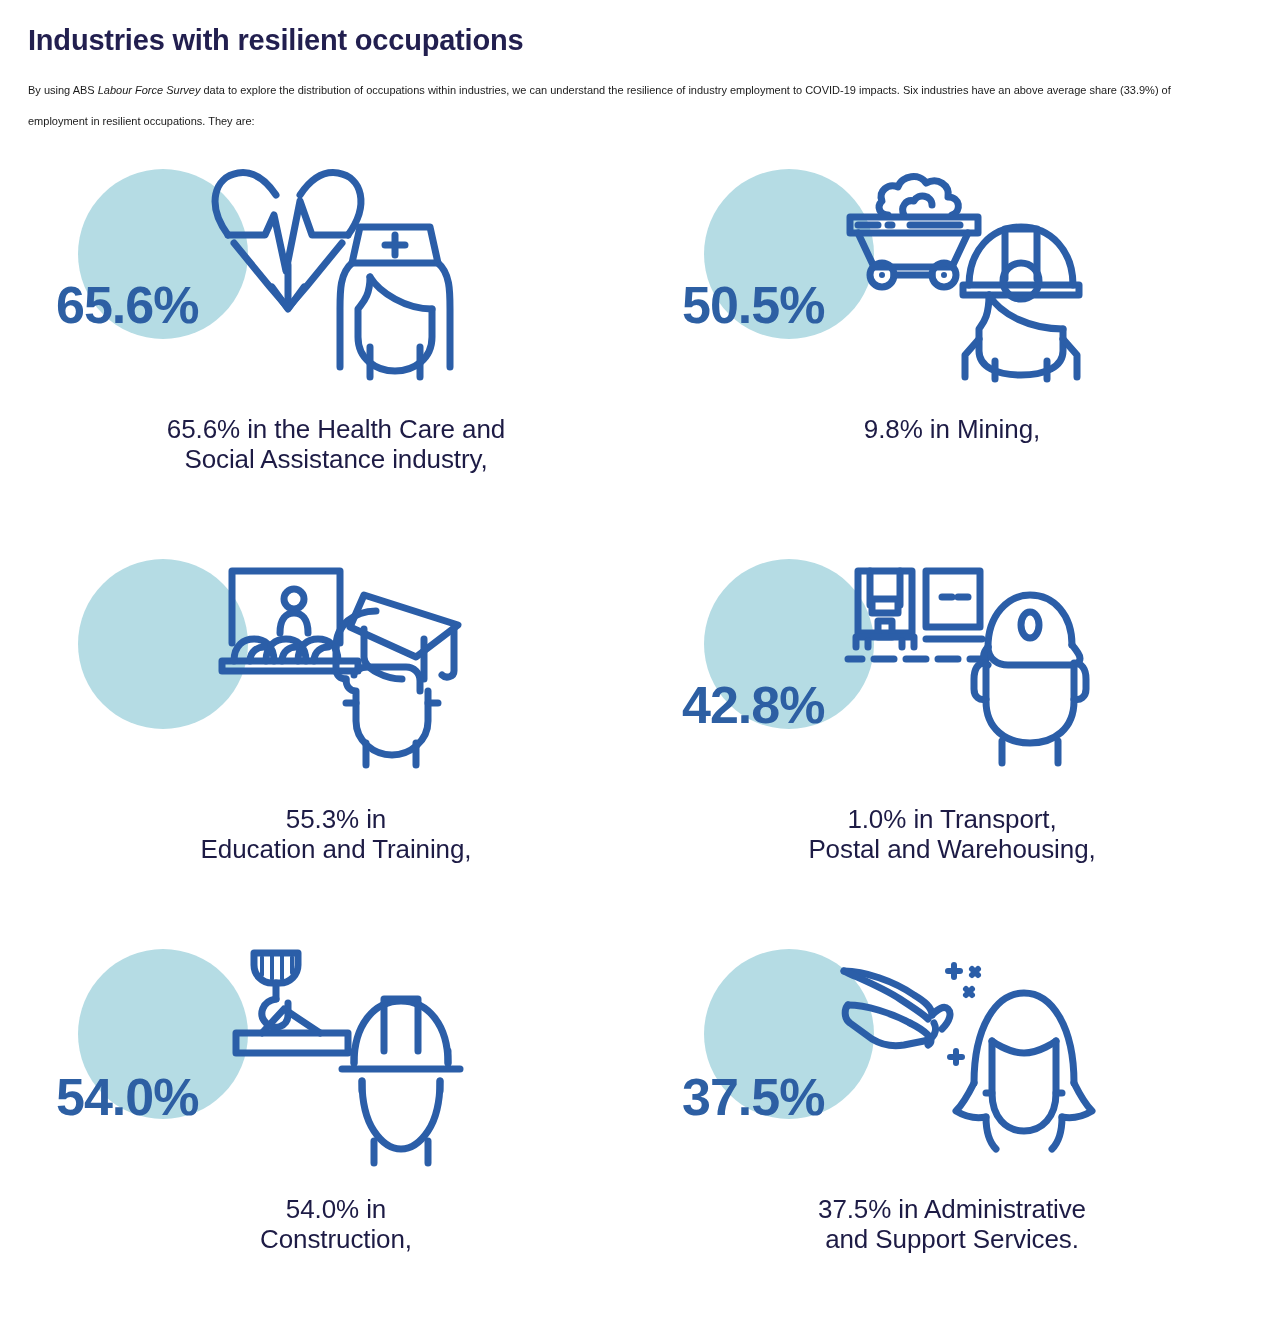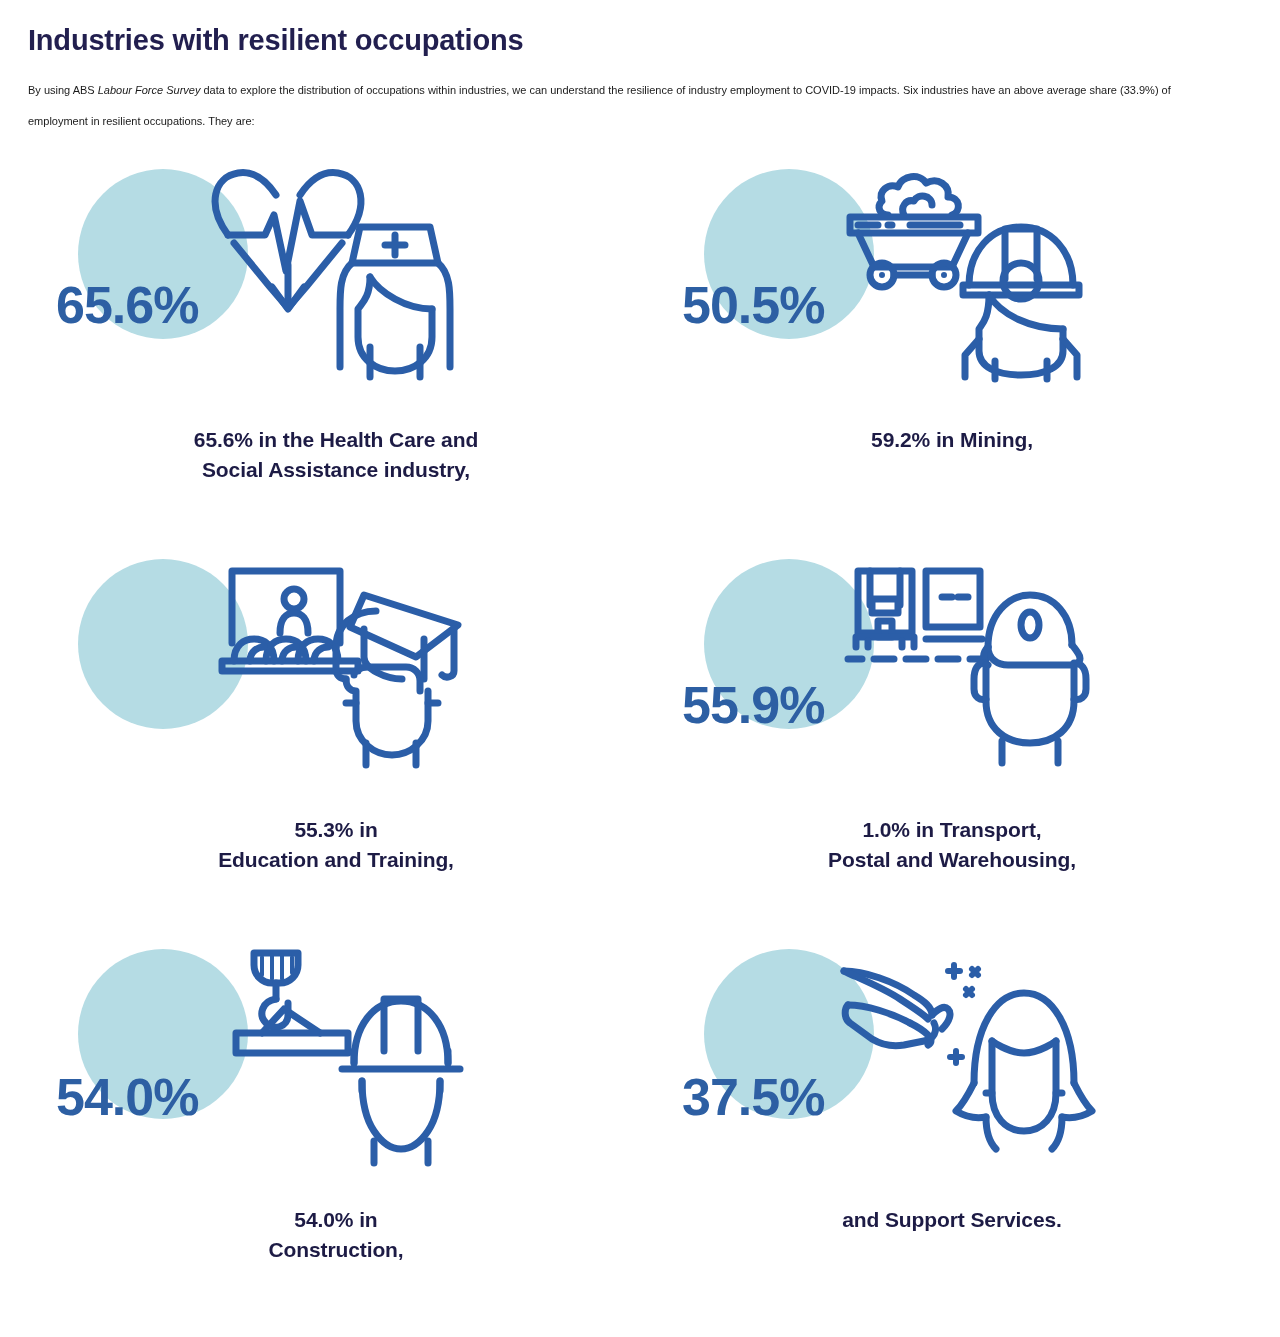--- a/index.html
+++ b/index.html
@@ -80,25 +80,25 @@
     position: absolute;
     left: 160px;
     top: 0;
     width: 270px;
     height: 225px;
   }
   .icons svg { position: absolute; overflow: visible; }
 
   .caption {
     text-align: center;
-    font-size: 21px;
-    font-weight: bold;
+    font-size: 26px;
+    font-weight: normal;
     color: #1d1b45;
     line-height: 30px;
-    margin-top: 19px;
+    margin-top: 8px;
     letter-spacing: -0.1px;
   }
 
   
   .cell.c1 .visual { margin-left: 20px; }
   .cell.c2 .visual { margin-left: 30px; }
 
   .row2 .pct { top: 128px; }
   .row3 .pct { top: 130px; }
 </style>
@@ -165,21 +165,21 @@
             <path d="M4 64 L120 64 L120 74 L4 74 Z"></path>
             <circle cx="62" cy="60" r="18"></circle>
             <path d="M30 74 C30 96 24 102 20 108 L20 130 C20 146 38 154 62 154 C86 154 104 146 104 130 L104 108"></path>
             <path d="M30 74 C42 94 72 108 104 108"></path>
             <path d="M20 118 L6 134 L6 156 M104 118 L118 134 L118 156"></path>
             <path d="M36 140 L36 158 M88 140 L88 158"></path>
           </svg>
         </div>
       </div>
       <div class="caption">
-        <div>59.2% in Mining,</div>
+        <div>9.8% in Mining,</div>
         <div></div>
       </div>
     </div>
 
     <div class="cell c1 row2">
       <div class="visual">
         <div class="blob"></div>
         <div class="icons">
           <svg style="left:10px;top:12px" width="145" height="118" viewBox="0 0 145 118" fill="none" stroke="#2b5ea8" stroke-width="7" stroke-linecap="round" stroke-linejoin="round">
             <path d="M14 80 L14 8 L122 8 L122 80"></path>
@@ -206,21 +206,21 @@
       </div>
       <div class="caption">
         <div>55.3% in</div>
         <div>Education and Training,</div>
       </div>
     </div>
 
     <div class="cell c2 row2">
       <div class="visual">
         <div class="blob"></div>
-        <div class="pct">55.9%</div>
+        <div class="pct">42.8%</div>
         <div class="icons">
           <svg style="left:14px;top:14px" width="140" height="115" viewBox="0 0 140 115" fill="none" stroke="#2b5ea8" stroke-width="7" stroke-linecap="round" stroke-linejoin="round">
             <path d="M10 6 L64 6 L64 68 L10 68 Z"></path>
             <path d="M22 6 L22 40 M52 6 L52 40"></path>
             <path d="M24 34 L50 34 L50 48 L24 48 Z"></path>
             <path d="M30 56 L44 56 L44 72 L30 72 Z"></path>
             <path d="M8 72 L66 72 M8 72 L8 82 M66 72 L66 82"></path>
             <path d="M20 76 L20 82 M54 76 L54 82"></path>
             <path d="M78 6 L132 6 L132 62 L78 62 Z"></path>
             <path d="M94 32 L104 32 M110 32 L120 32"></path>
@@ -298,18 +298,19 @@
             <path d="M122 100 C128 112 134 122 140 128 C130 134 120 136 110 134"></path>
             <path d="M40 58 C40 58 56 70 72 70 C88 70 104 58 104 58"></path>
             <path d="M40 58 L40 110 C40 134 54 148 72 148 C90 148 104 134 104 110 L104 58"></path>
             <path d="M34 134 C34 150 38 160 44 166"></path>
             <path d="M110 134 C110 150 106 160 100 166"></path>
             <path d="M40 110 L34 110 M104 110 L110 110"></path>
           </svg>
         </div>
       </div>
       <div class="caption">
+        <div>37.5% in Administrative</div>
         <div>and Support Services.</div>
       </div>
     </div>
 
   </div>
 </div>
 
 </body></html>

